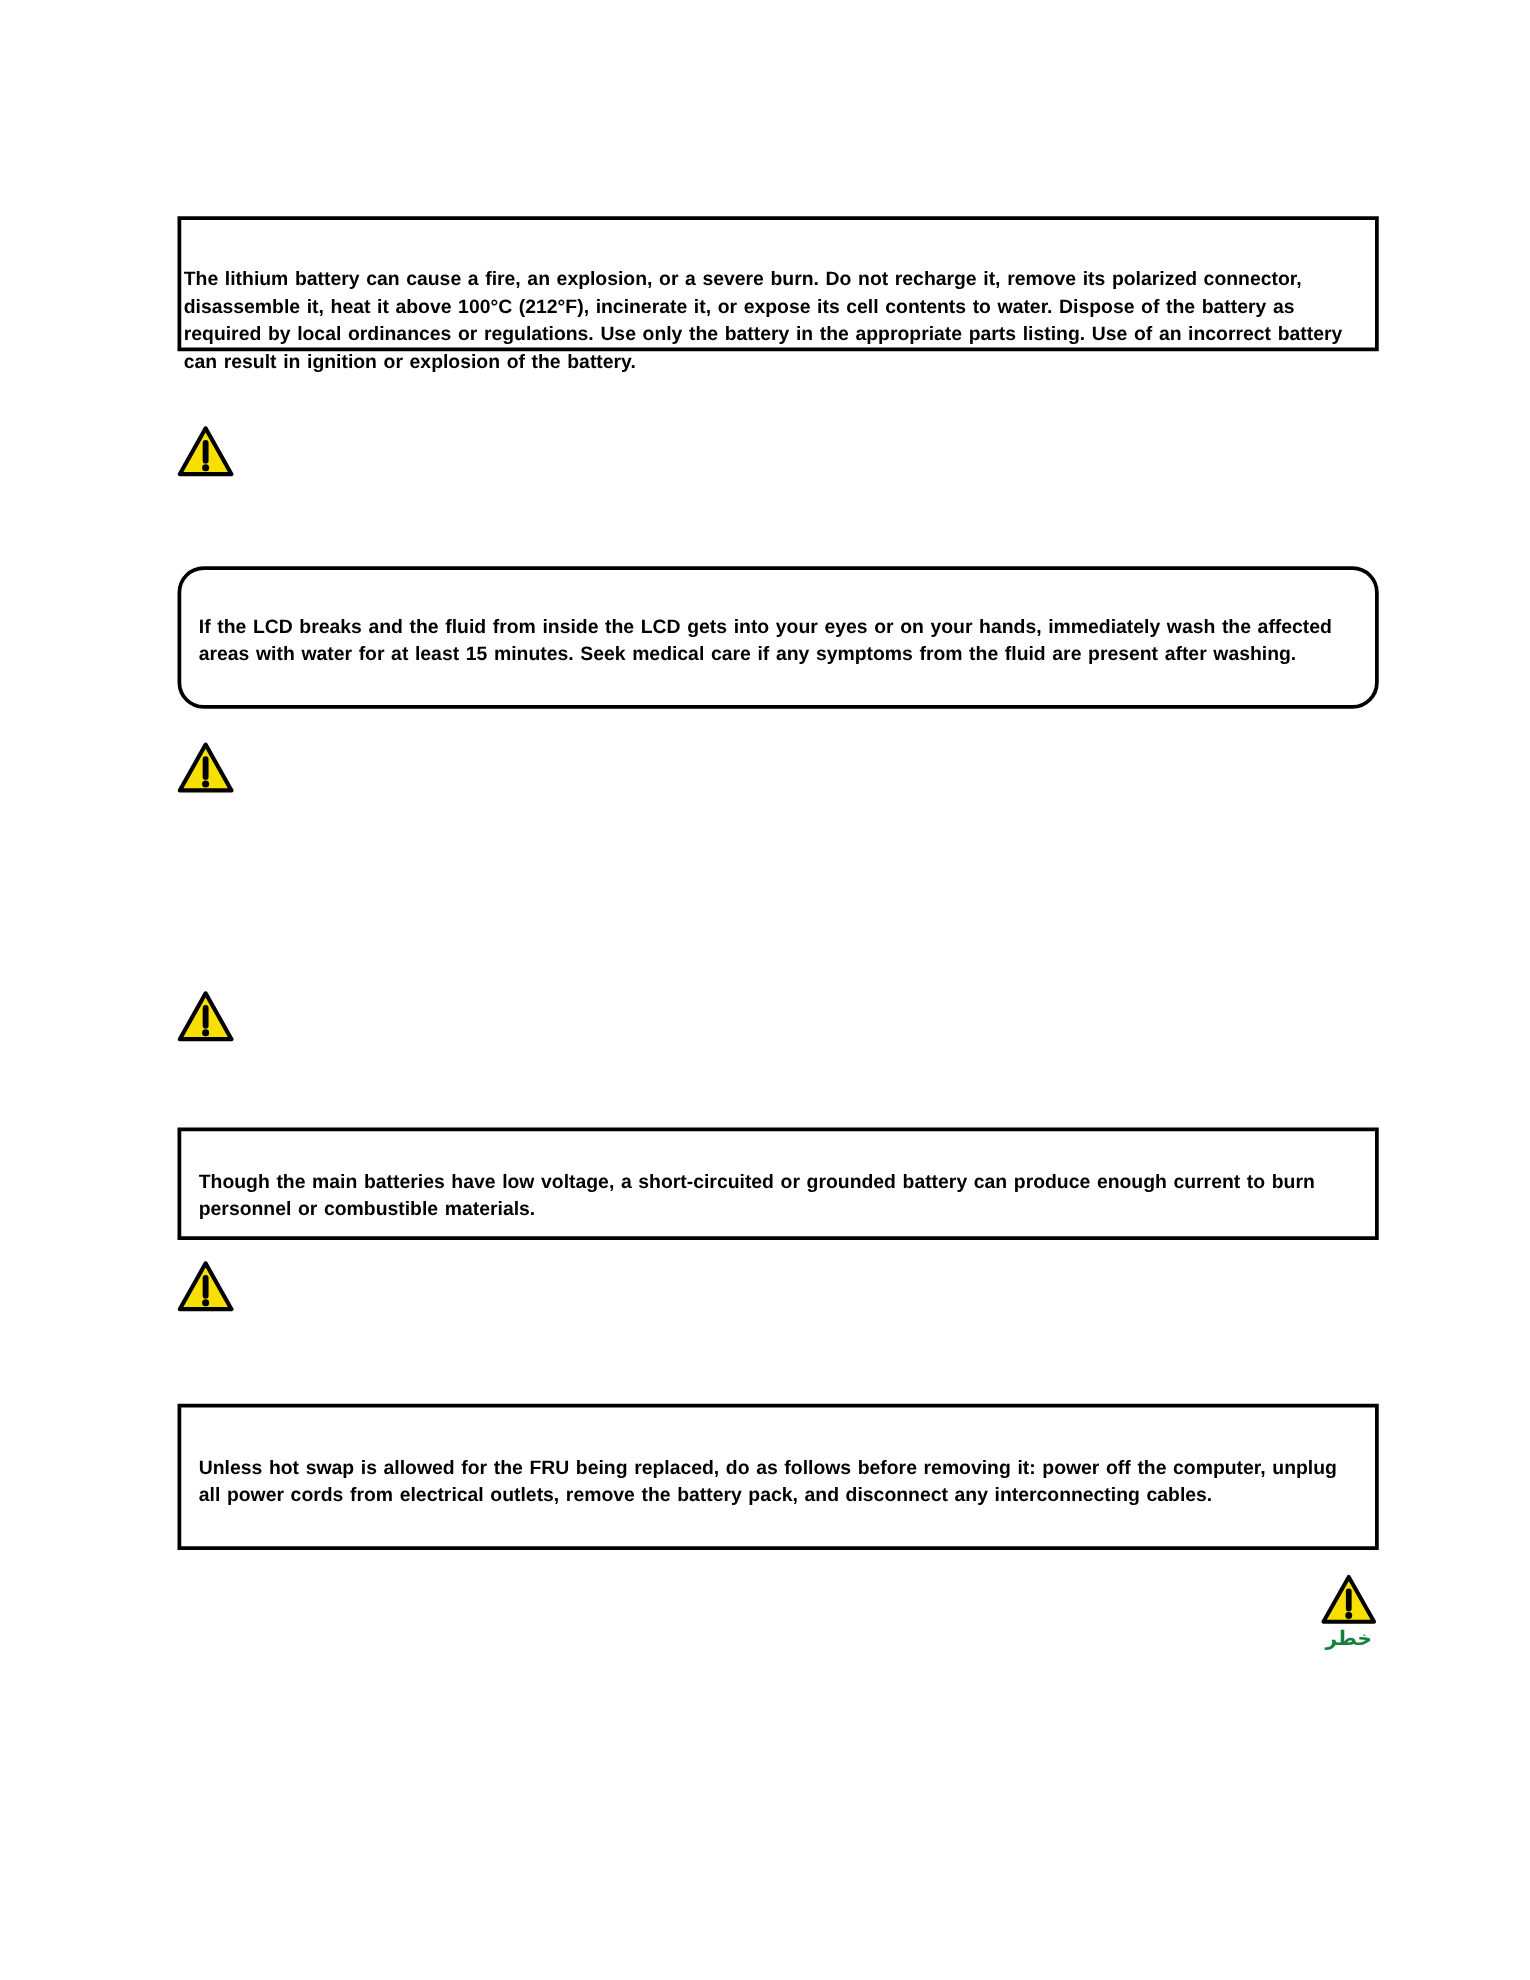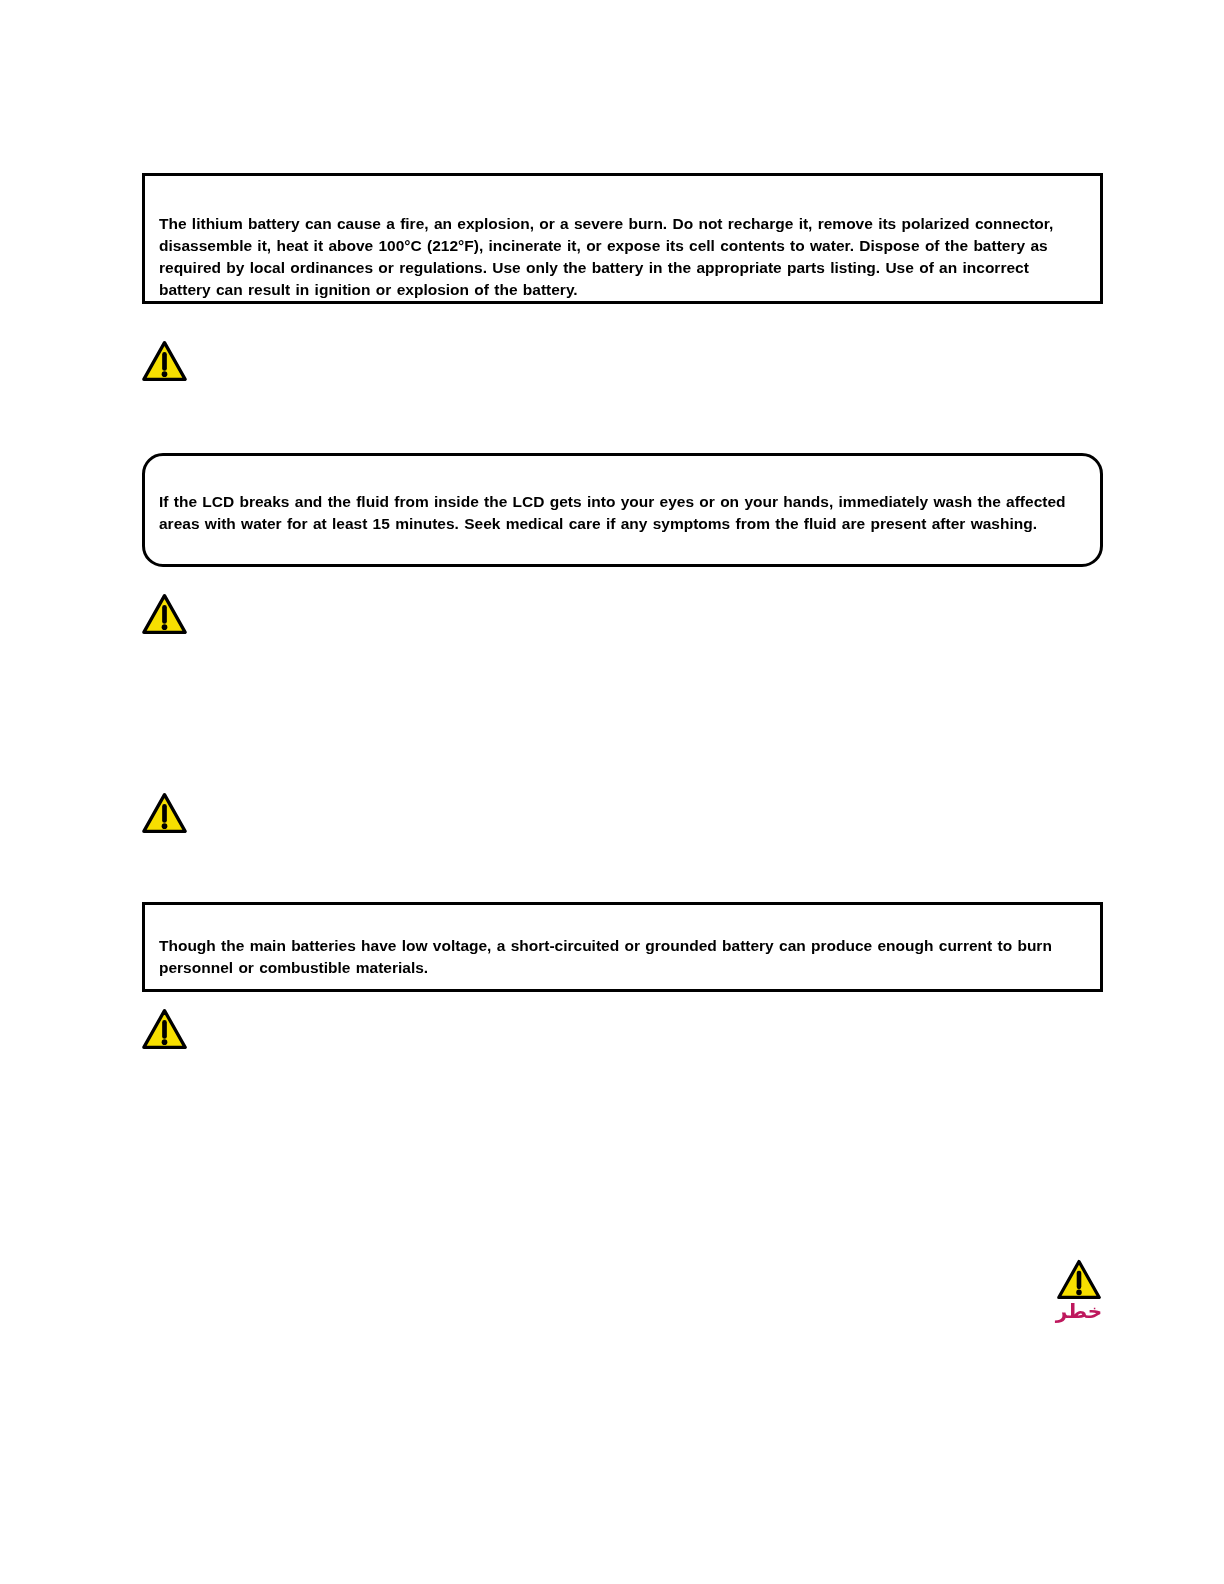--- a/index.html
+++ b/index.html
@@ -23,21 +23,21 @@
     border: 3px solid #000000;
     background: #ffffff;
   }
   .notice-box p {
     font-size: 15.5px;
     line-height: 22px;
     font-weight: bold;
     word-spacing: 1px;
     color: #000000;
   }
-  .box-1 { top: 173px;  height: 131px; padding: 37px 18px 0 14px; }
+  .box-1 { top: 173px;  height: 108px; padding: 37px 18px 0 2px; }
   .box-2 { top: 453px;  height: 114px; padding: 35px 18px 0 14px; border-radius: 21px; }
   .box-3 { top: 706px;  height: 58px;  padding: 25px 18px 0 14px; }
   .box-4 { top: 902px;  height: 90px;  padding: 30px 18px 0 14px; }
   .box-5 { top: 1123px; height: 117px; padding: 38px 18px 0 14px; }
 
   .warn-icon {
     position: absolute;
     width: 47px;
     height: 44px;
     display: block;
@@ -57,24 +57,24 @@
     align-items: center;
   }
   .danger-stack .warn-icon {
     position: static;
     width: 46px;
     height: 43px;
   }
   .danger-arabic {
     font-family: "DejaVu Sans", sans-serif;
     font-weight: bold;
-    font-size: 20px;
+    font-size: 16px;
     line-height: 18px;
     margin-top: 1px;
-    color: #be185d;
+    color: #15803d;
   }
 </style>
 </head>
 <body>
 
 <div class="page">
 
   <div class="notice-box box-1">
     <p>The lithium battery can cause a fire, an explosion, or a severe burn. Do not recharge it, remove its polarized connector, disassemble it, heat it above 100°C (212°F), incinerate it, or expose its cell contents to water. Dispose of the battery as required by local ordinances or regulations. Use only the battery in the appropriate parts listing. Use of an incorrect battery can result in ignition or explosion of the battery.</p>
   </div>
@@ -105,20 +105,23 @@
   <div class="notice-box box-4">
     <p>Though the main batteries have low voltage, a short-circuited or grounded battery can produce enough current to burn personnel or combustible materials.</p>
   </div>
 
   <svg class="warn-icon tri-4" viewBox="0 0 100 92" aria-hidden="true">
     <path d="M50 7 L94 85 L6 85 Z" stroke="#000000" stroke-width="7" stroke-linejoin="round" fill="#F7DF00"></path>
     <path d="M50 32 L50 62" stroke="#000000" stroke-width="10" stroke-linecap="round" fill="none"></path>
     <circle cx="50" cy="74" r="6" fill="#000000"></circle>
   </svg>
 
+  <div class="notice-box box-5">
+    <p>Unless hot swap is allowed for the FRU being replaced, do as follows before removing it: power off the computer, unplug all power cords from electrical outlets, remove the battery pack, and disconnect any interconnecting cables.</p>
+  </div>
 
   <div class="danger-stack">
     <svg class="warn-icon" viewBox="0 0 100 92" aria-hidden="true">
       <path d="M50 7 L94 85 L6 85 Z" stroke="#000000" stroke-width="7" stroke-linejoin="round" fill="#F7DF00"></path>
       <path d="M50 32 L50 62" stroke="#000000" stroke-width="10" stroke-linecap="round" fill="none"></path>
       <circle cx="50" cy="74" r="6" fill="#000000"></circle>
     </svg>
     <div class="danger-arabic" dir="rtl">خطر</div>
   </div>
 

